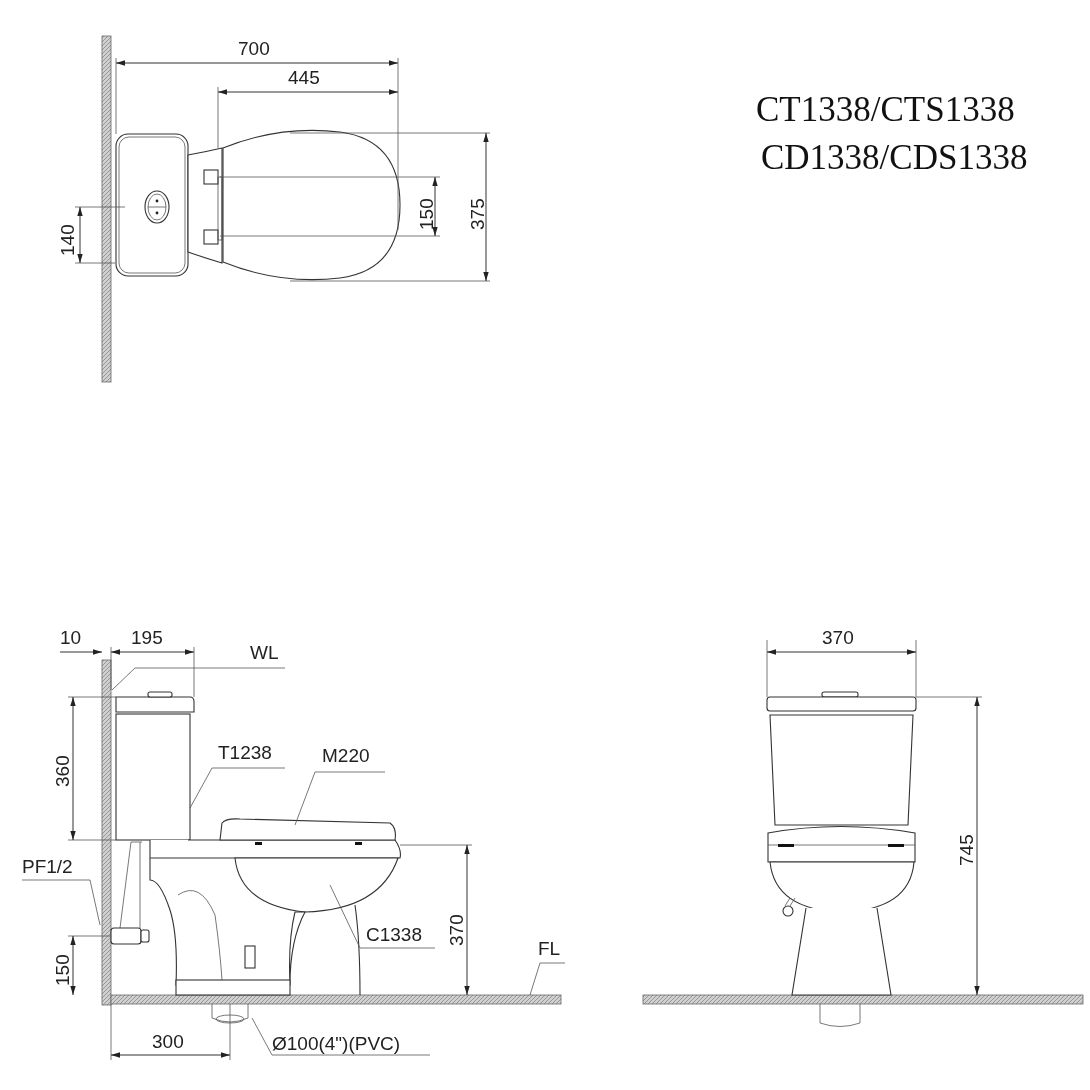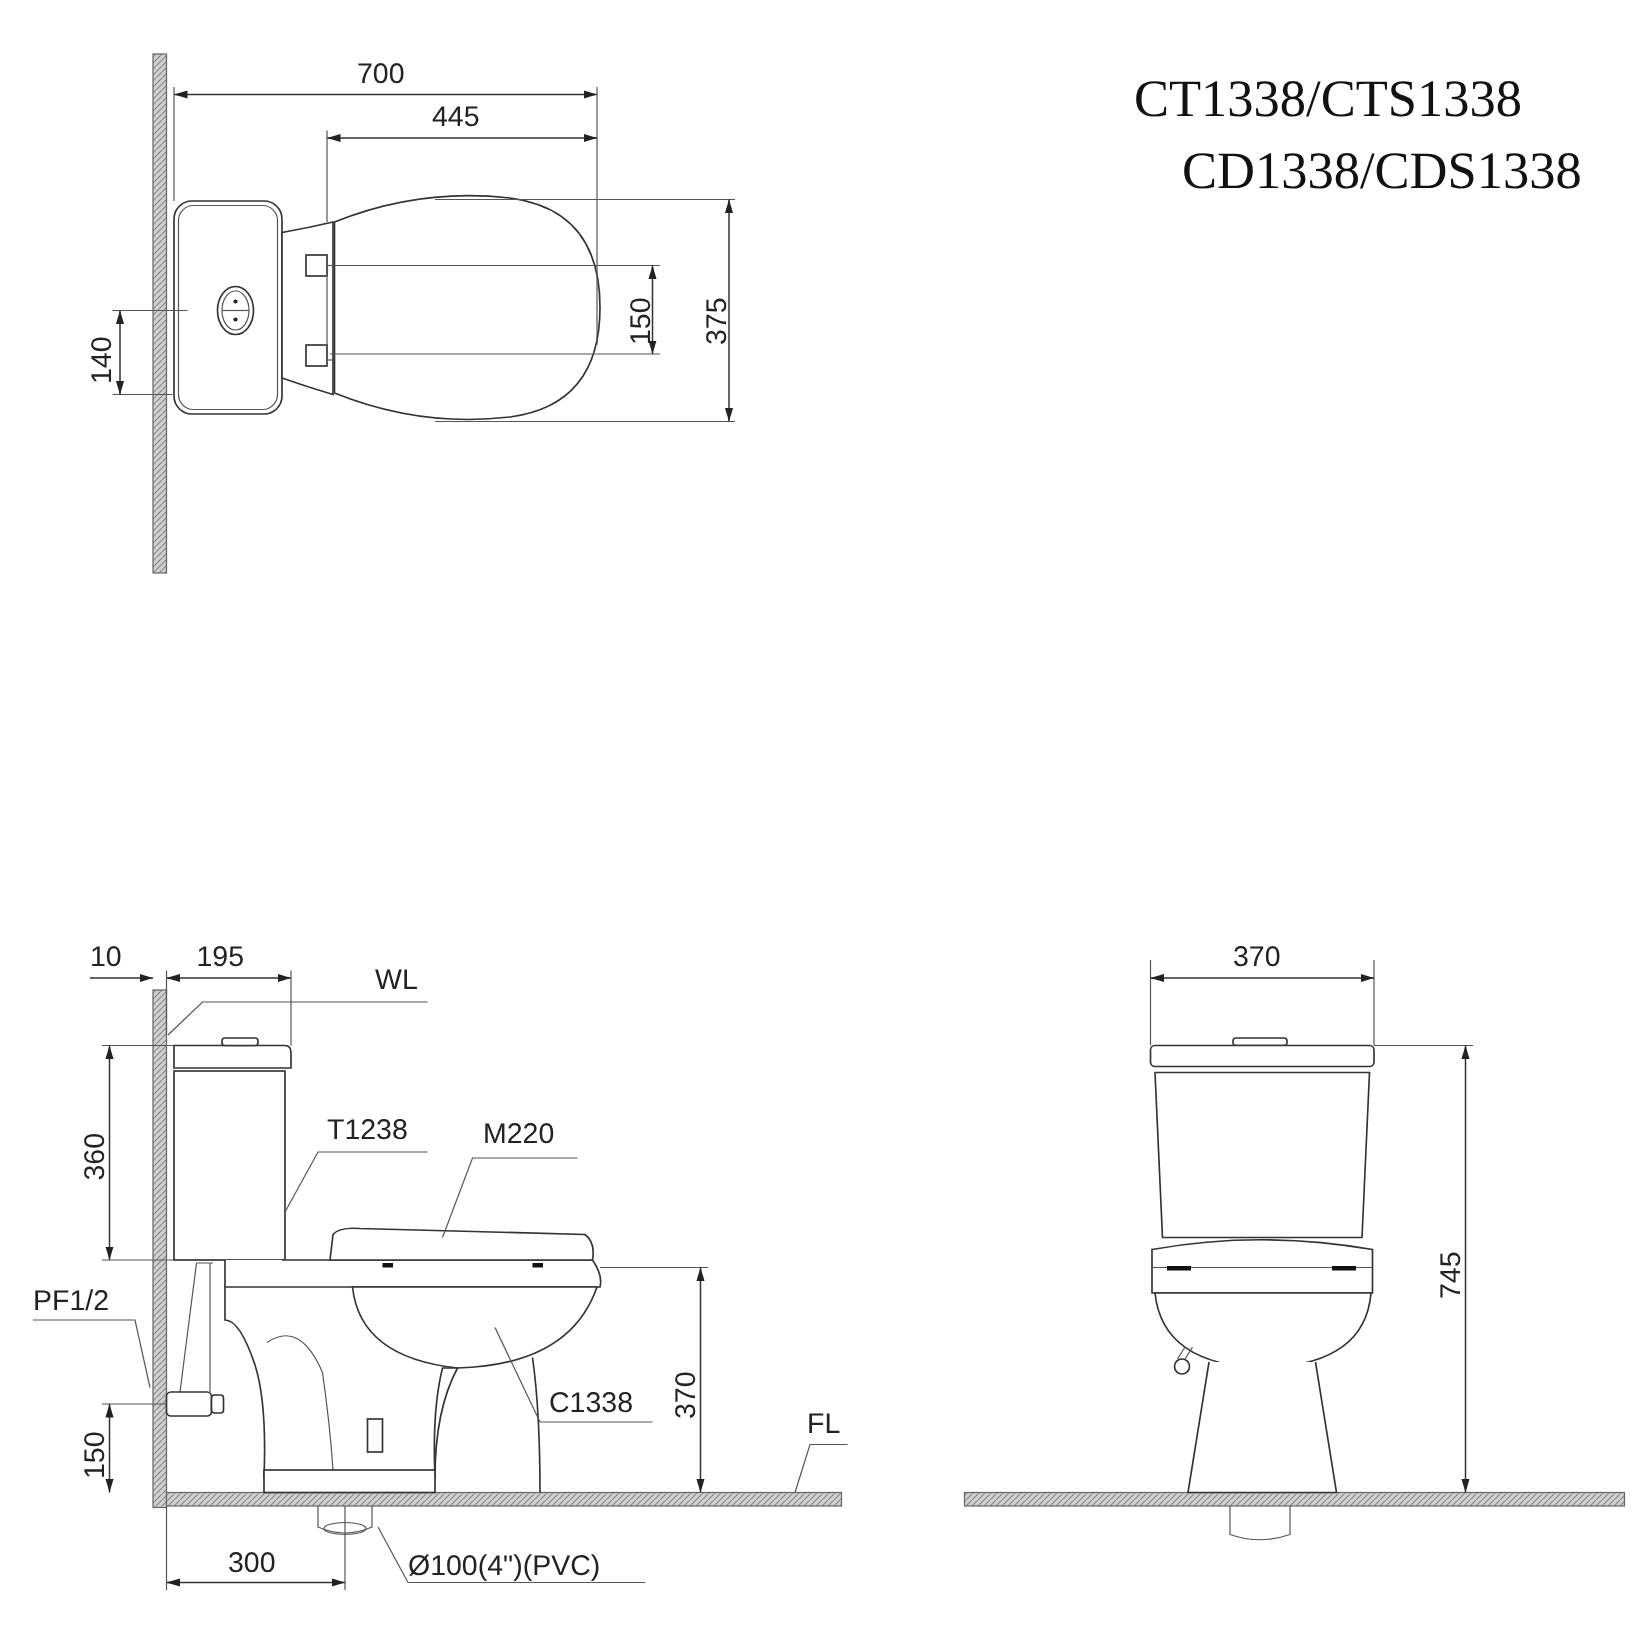--- a/index.html
+++ b/index.html
@@ -1,29 +1,29 @@
 <!DOCTYPE html>
 <html><head>
 <meta charset="utf-8">
 <style>
   html, body { margin:0; padding:0; background:#ffffff; }
   body { width:1090px; height:1090px; position:relative; overflow:hidden; }
-  .title { position:absolute; font-family:"Liberation Serif","DejaVu Serif",serif; font-size:35px; color:#111; line-height:1; white-space:nowrap; }
+  .title { position:absolute; font-family:"Liberation Serif","DejaVu Serif",serif; font-size:35px; color:#111; line-height:1; white-space:nowrap;margin-top:44px; }
   svg { position:absolute; left:0; top:0; }
   .dim { font-family:"Liberation Sans","DejaVu Sans",sans-serif; font-size:19px; fill:#222; }
   .ln { stroke:#333; stroke-width:1; fill:none; }
   .thin { stroke:#555; stroke-width:0.8; fill:none; }
   .hatch { fill:url(#hatch); stroke:#666; stroke-width:0.8; }
   .obj { stroke:#333; stroke-width:1.1; fill:#fff; }
 </style>
 </head>
 <body>
 
 <div class="title" style="left:756px; top:48px;">CT1338/CTS1338</div>
-<div class="title" style="left:788px; top:96px;">CD1338/CDS1338</div>
+<div class="title" style="left:761px; top:96px;">CD1338/CDS1338</div>
 
 <svg width="1090" height="1090" viewBox="0 0 1090 1090">
   <defs>
     <pattern id="hatch" width="4" height="4" patternUnits="userSpaceOnUse">
       <rect width="4" height="4" fill="#d0d0d0"></rect>
       <path d="M0,4 L4,0" stroke="#888" stroke-width="0.8"></path>
     </pattern>
     <marker id="arr" viewBox="0 0 10 10" refX="10" refY="5" markerWidth="9" markerHeight="9" orient="auto-start-reverse">
       <path d="M0,2 L10,5 L0,8 z" fill="#222"></path>
     </marker>

